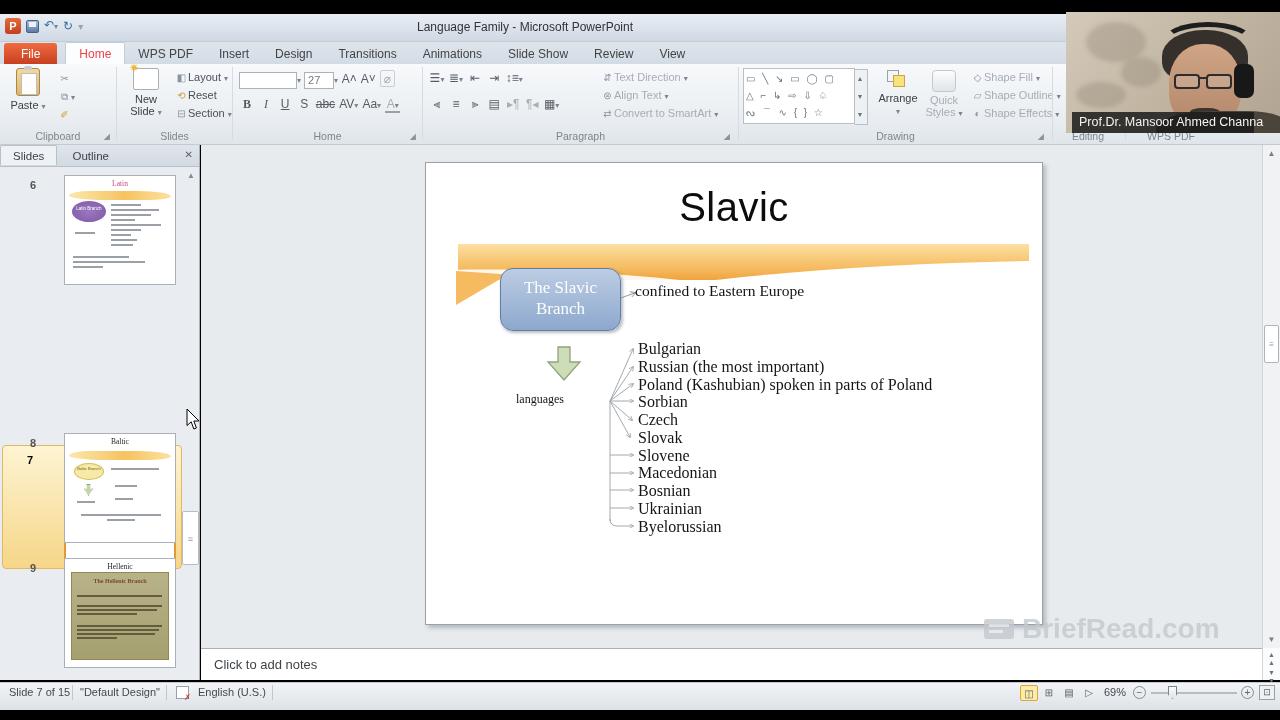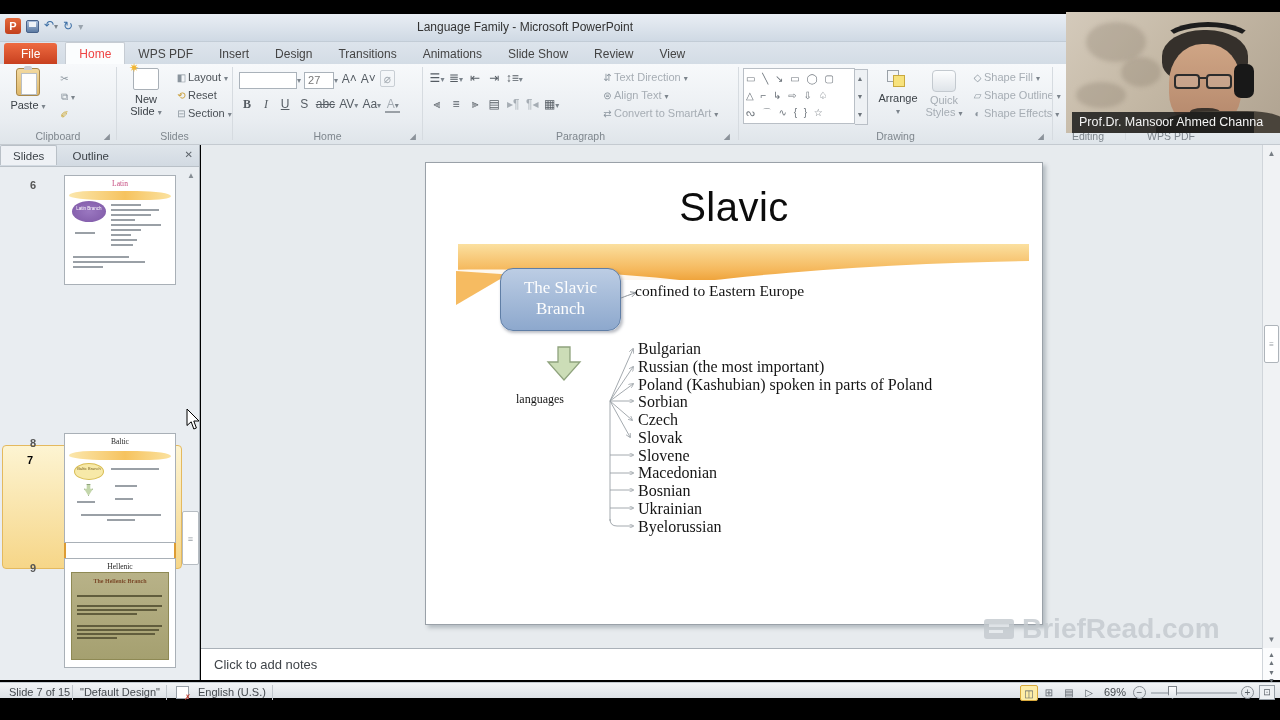--- a/index.html
+++ b/index.html
@@ -155,21 +155,21 @@
   .vthumb { position:absolute; left:1px; top:180px; width:15px; height:38px; background:#fff;
     border:1px solid #aeb4ba; border-radius:2px; font-size:8px; color:#9aa0a6; line-height:38px; }
   .navcol { position:absolute; right:0; top:648px; width:18px; height:32px; background:#fbfcfd;
     border-left:1px solid #d0d5da; text-align:center; font-size:7px; color:#6d747b; line-height:8px; padding-top:3px; }
 
   
   .notes { position:absolute; left:201px; top:648px; width:1061px; height:32px; background:#fff;
     border-top:1px solid #aab1b8; font-size:13px; color:#3f4449; line-height:31px; padding-left:13px; }
 
   
-  .statusbar { position:absolute; left:0; top:682px; width:1280px; height:16px;
+  .statusbar { position:absolute; left:0; top:682px; width:1280px; height:28px;
     background:linear-gradient(#f2f4f6,#dde2e7); border-top:1px solid #c3c9cf;
     font-size:11px; color:#44494e; }
   .sitem { position:absolute; top:3px; white-space:nowrap; }
   .ssep { position:absolute; top:2px; width:1px; height:15px; background:#c0c6cc; }
   .spell { position:absolute; top:3px; width:13px; height:13px; border:1px solid #98a0a8; background:#fff; }
   .spell::after { content:"✗"; position:absolute; right:-3px; bottom:-4px; color:#c0392b; font-size:8px; }
   .viewbtn { position:absolute; top:2px; width:18px; height:16px; text-align:center; font-size:10px;
     color:#5c636a; line-height:15px; }
   .viewbtn.on { background:#fdeca6; border:1px solid #d9a93c; border-radius:2px; }
   .zbtn { position:absolute; top:3px; width:13px; height:13px; border:1px solid #868c93; border-radius:50%;

